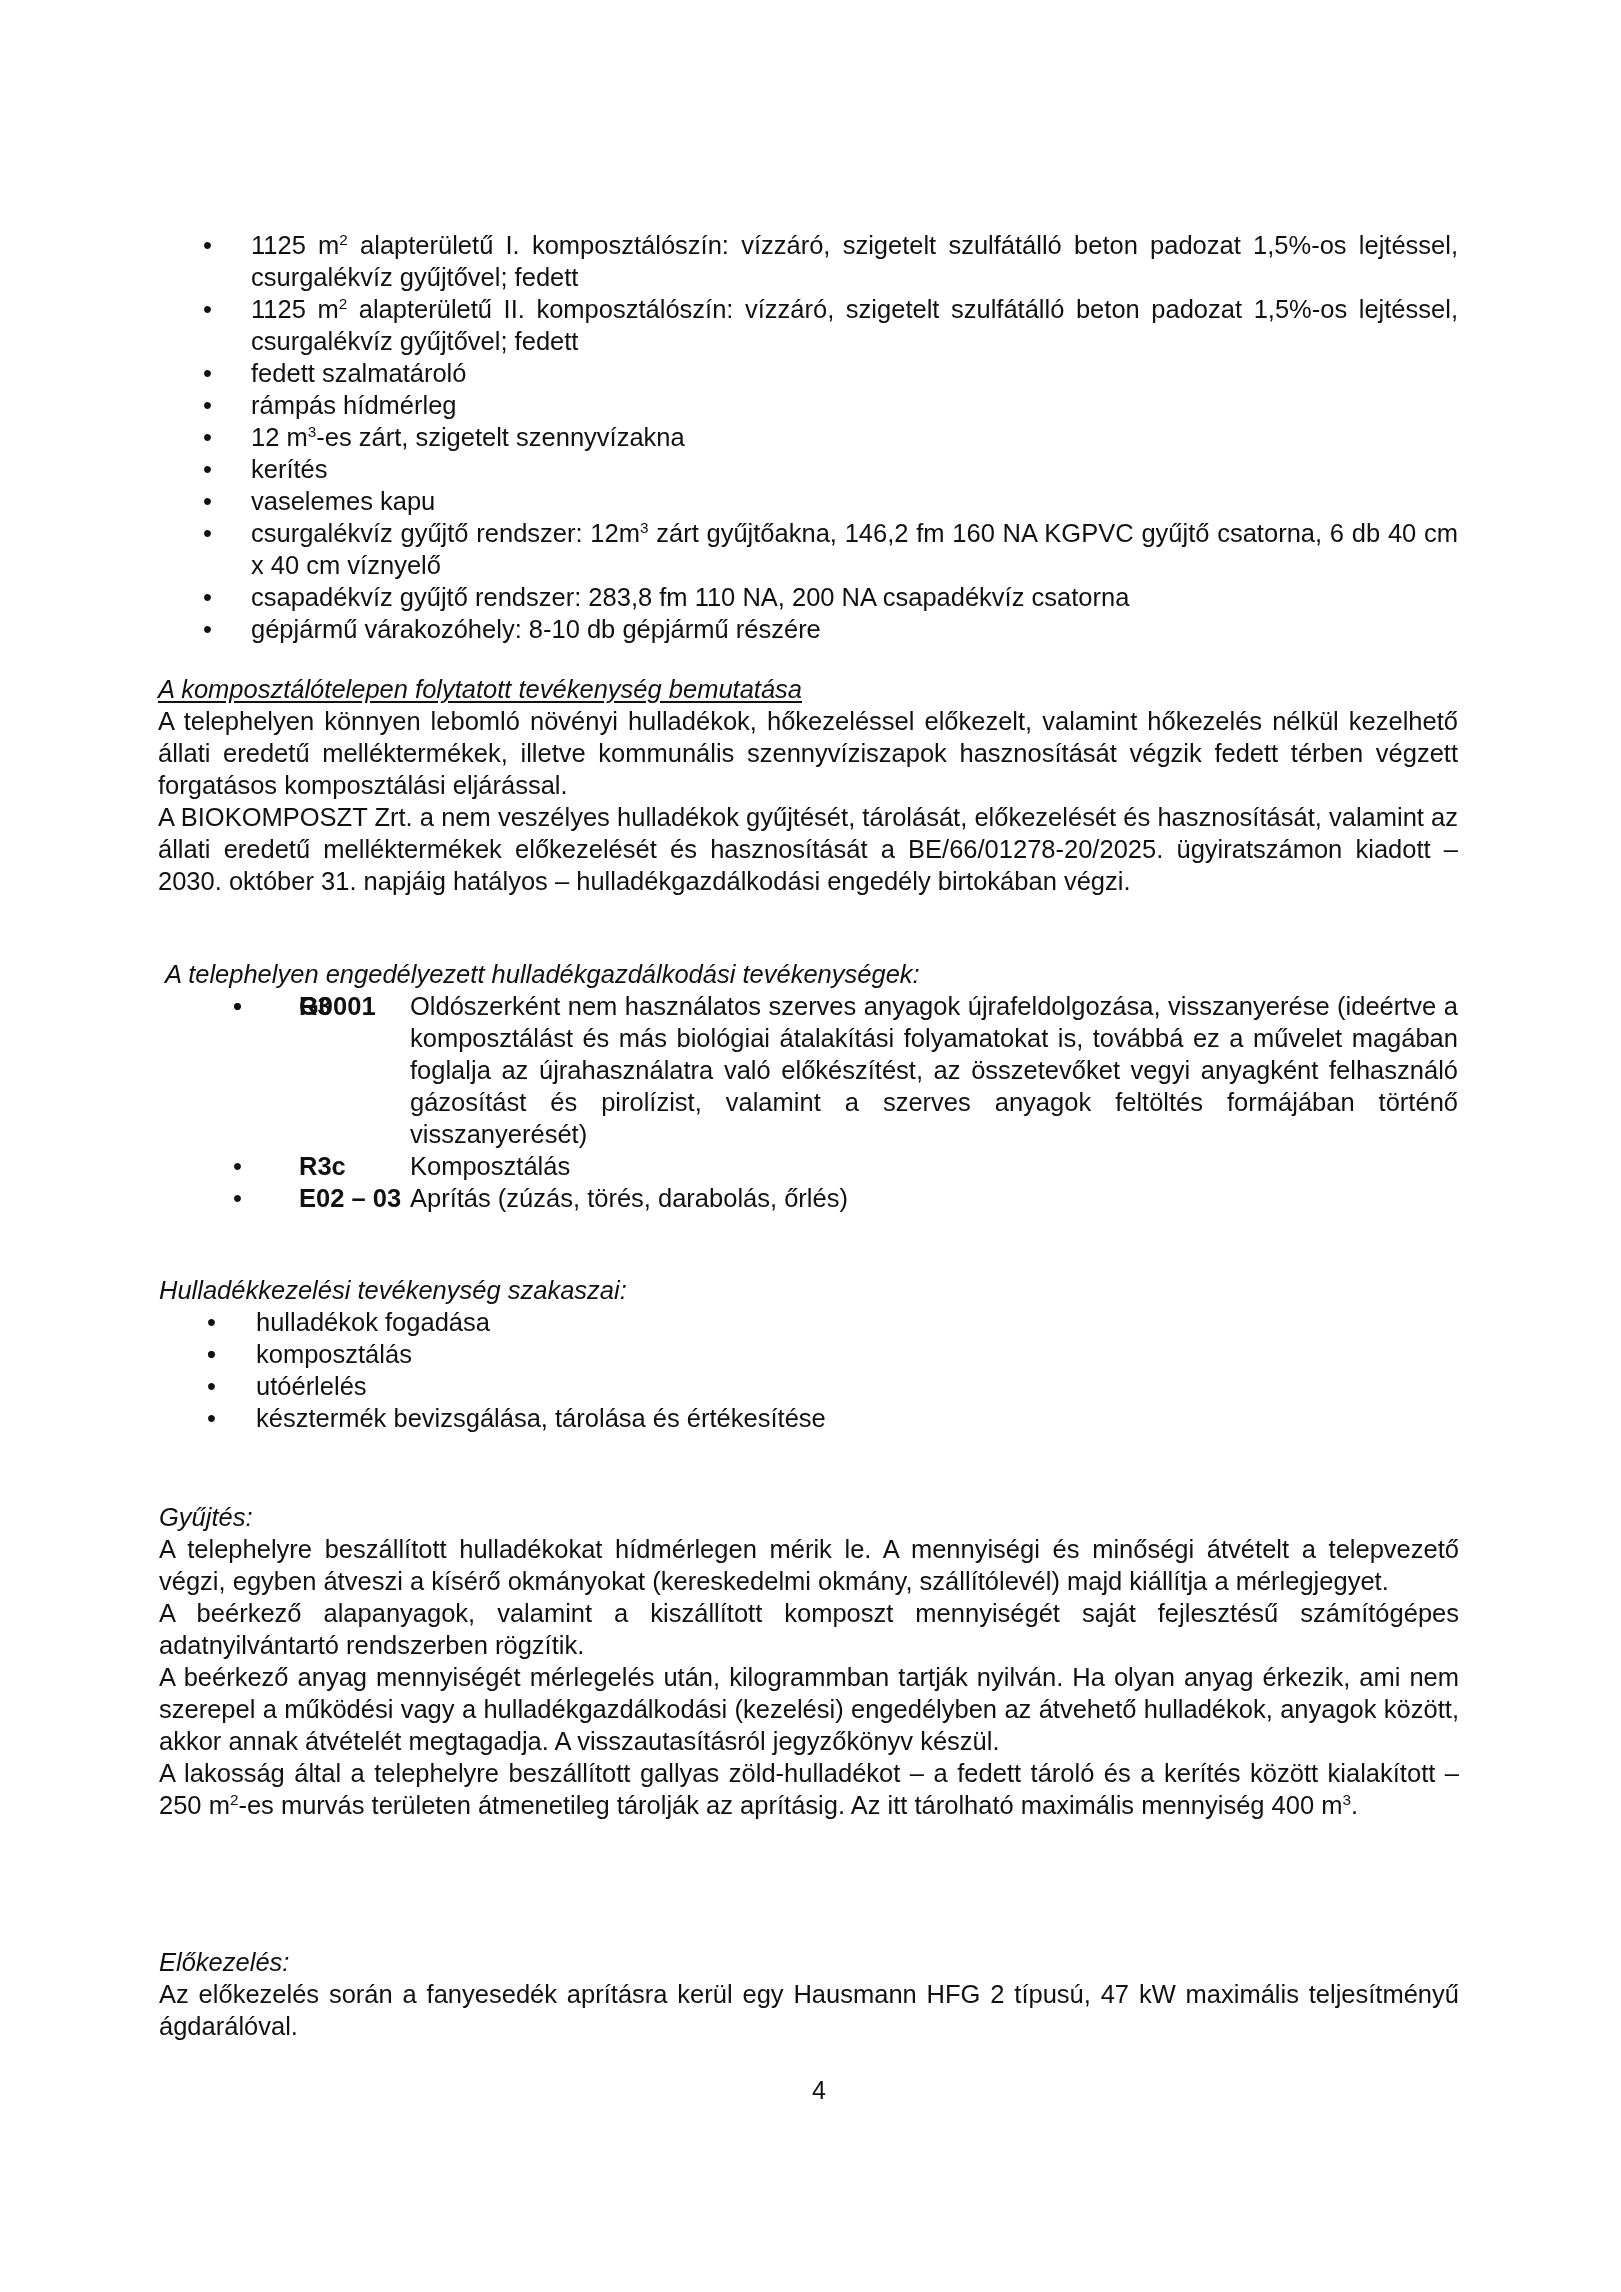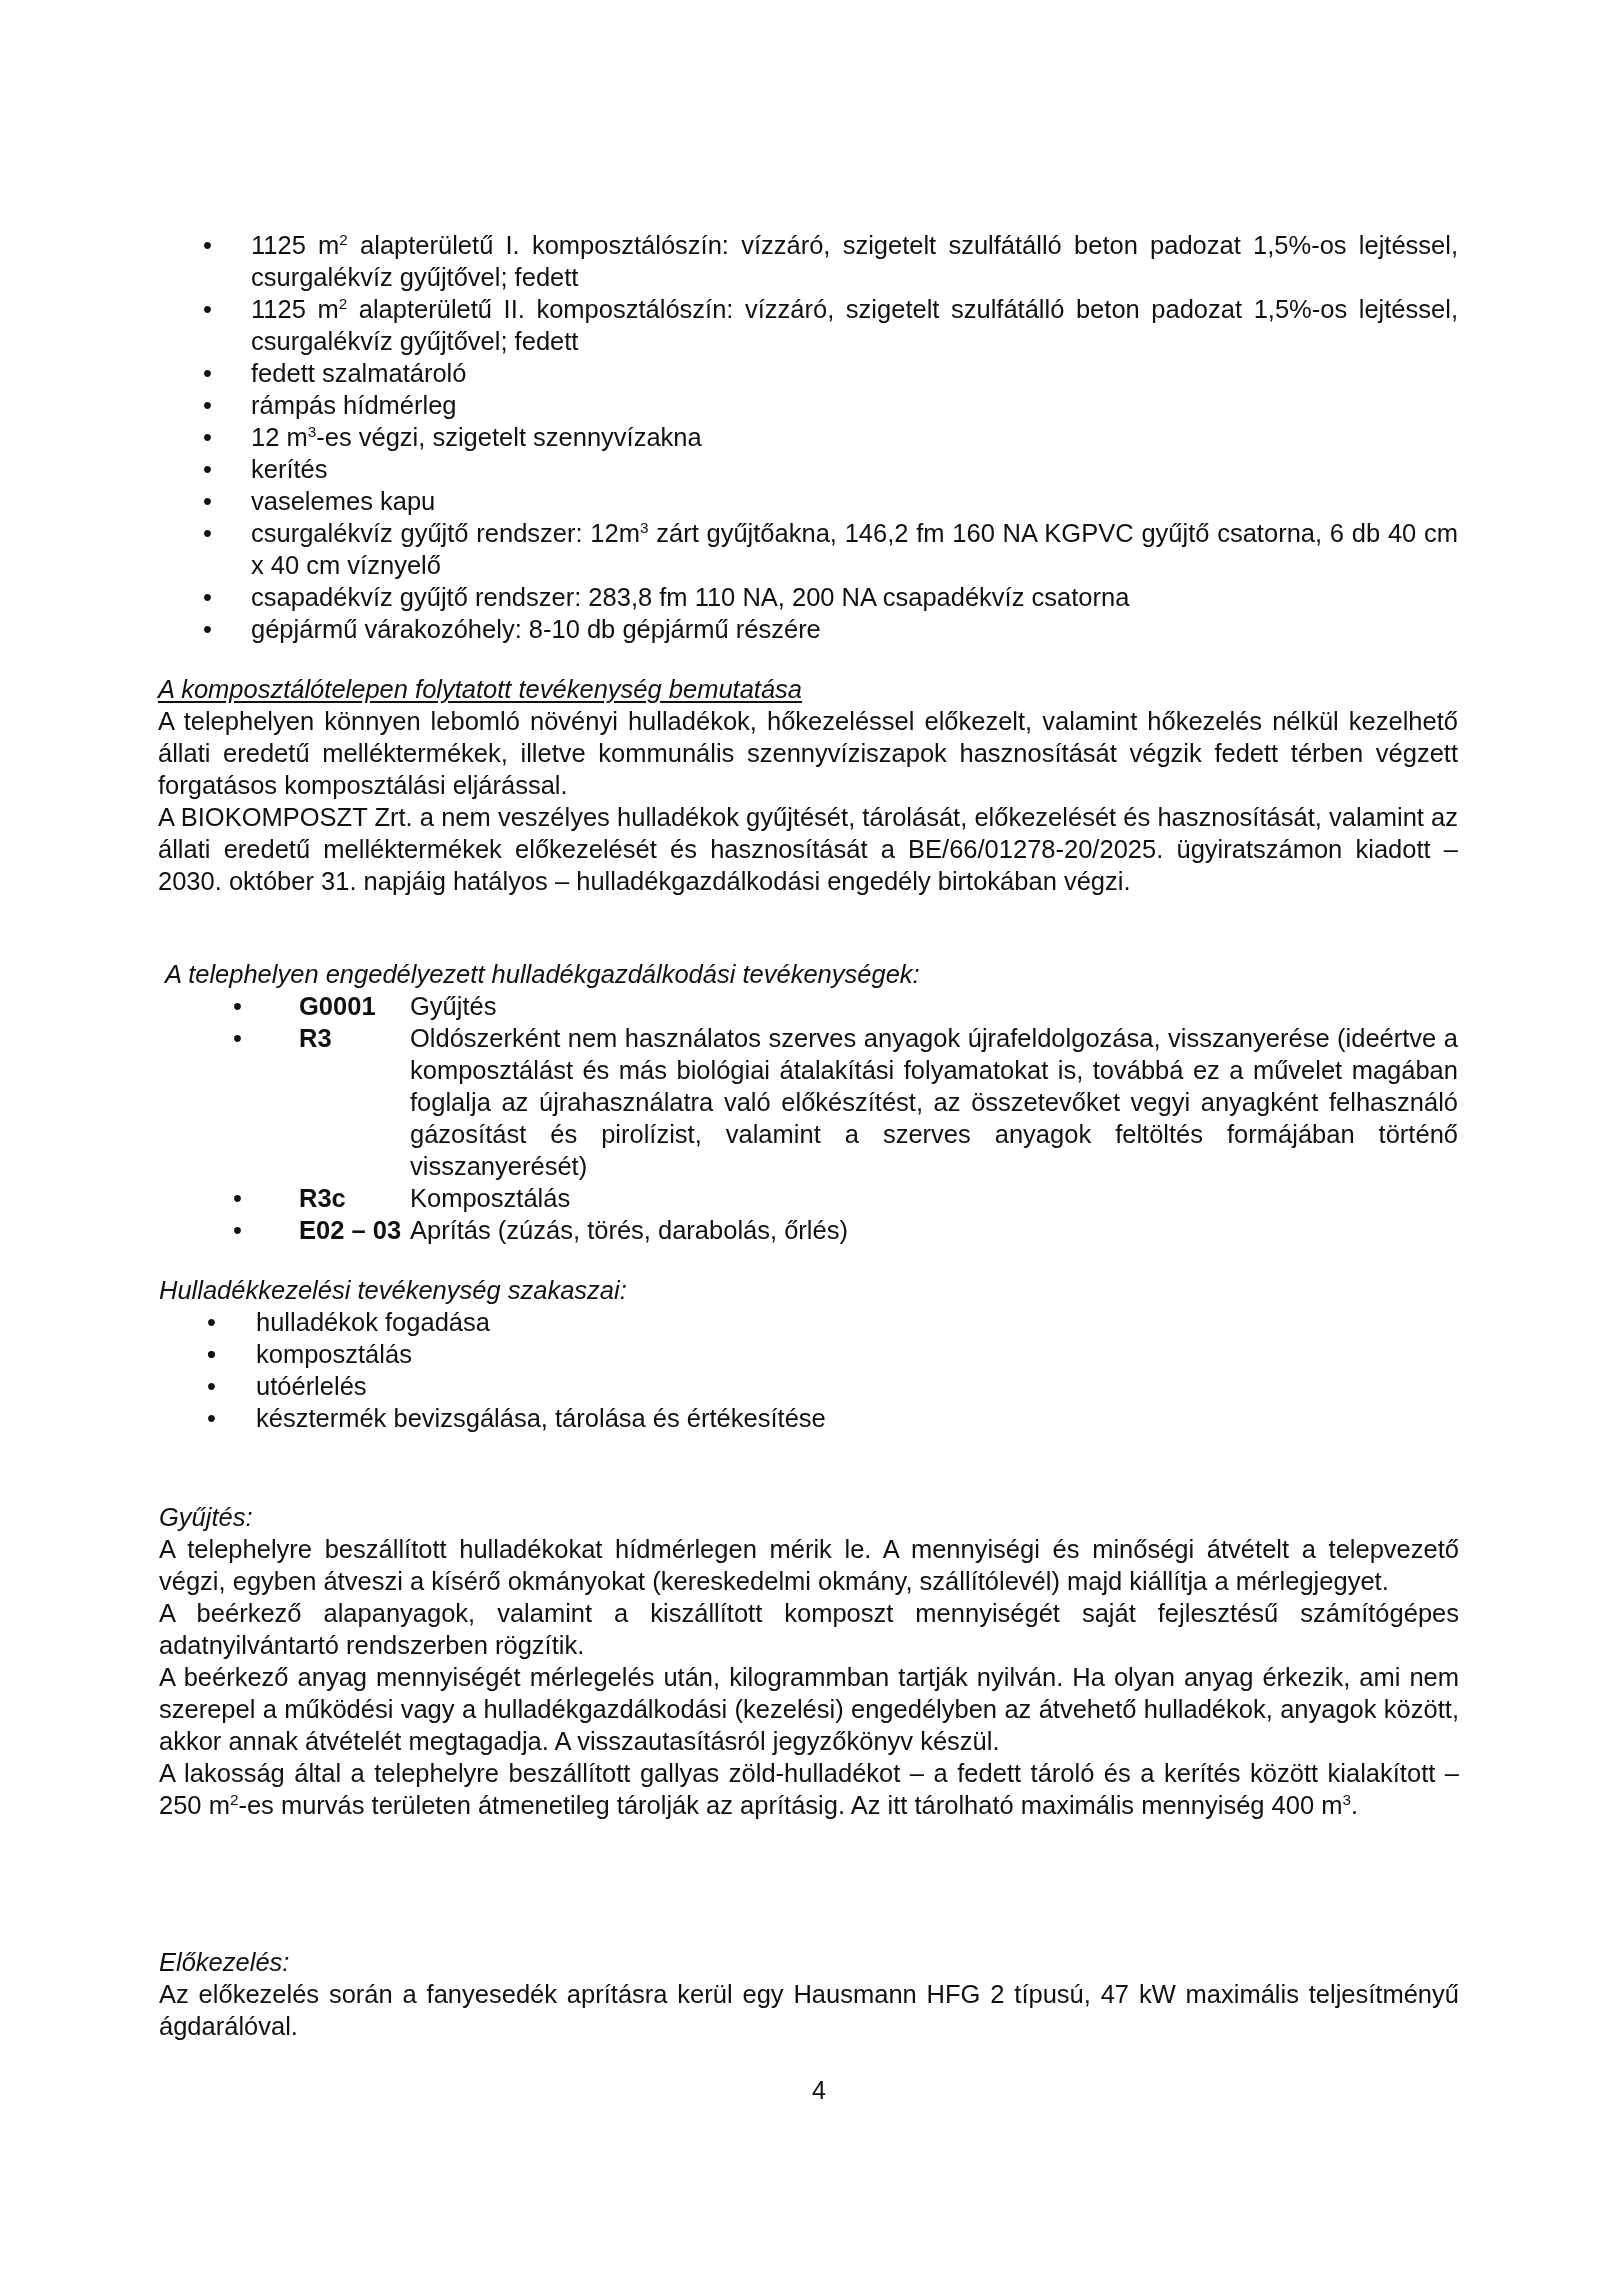--- a/index.html
+++ b/index.html
@@ -24,40 +24,39 @@
 </head>
 <body>
 
 <div class="page">
 
   <div class="block just" style="top:229px;">
     <div class="bl"><span class="dot">•</span><span>1125 m</span><sup>2</sup><span> alapterületű I. komposztálószín: vízzáró, szigetelt szulfátálló beton padozat 1,5%-os lejtéssel, csurgalékvíz gyűjtővel; fedett</span></div>
     <div class="bl"><span class="dot">•</span><span>1125 m</span><sup>2</sup><span> alapterületű II. komposztálószín: vízzáró, szigetelt szulfátálló beton padozat 1,5%-os lejtéssel, csurgalékvíz gyűjtővel; fedett</span></div>
     <div class="bl"><span class="dot">•</span><span>fedett szalmatároló</span></div>
     <div class="bl"><span class="dot">•</span><span>rámpás hídmérleg</span></div>
-    <div class="bl"><span class="dot">•</span><span>12 m</span><sup>3</sup><span>-es végzi, szigetelt szennyvízakna</span></div>
+    <div class="bl"><span class="dot">•</span><span>12 m</span><sup>3</sup><span>-es zárt, szigetelt szennyvízakna</span></div>
     <div class="bl"><span class="dot">•</span><span>kerítés</span></div>
     <div class="bl"><span class="dot">•</span><span>vaselemes kapu</span></div>
     <div class="bl"><span class="dot">•</span><span>csurgalékvíz gyűjtő rendszer: 12m</span><sup>3</sup><span> zárt gyűjtőakna, 146,2 fm 160 NA KGPVC gyűjtő csatorna, 6 db 40 cm x 40 cm víznyelő</span></div>
     <div class="bl"><span class="dot">•</span><span>csapadékvíz gyűjtő rendszer: 283,8 fm 110 NA, 200 NA csapadékvíz csatorna</span></div>
     <div class="bl"><span class="dot">•</span><span>gépjármű várakozóhely: 8-10 db gépjármű részére</span></div>
   </div>
 
   <div class="block just" style="top:673px;">
     <div class="heading-u">A komposztálótelepen folytatott tevékenység bemutatása</div>
     <div>A telephelyen könnyen lebomló növényi hulladékok, hőkezeléssel előkezelt, valamint hőkezelés nélkül kezelhető állati eredetű melléktermékek, illetve kommunális szennyvíziszapok hasznosítását végzik fedett térben végzett forgatásos komposztálási eljárással.</div>
     <div>A BIOKOMPOSZT Zrt. a nem veszélyes hulladékok gyűjtését, tárolását, előkezelését és hasznosítását, valamint az állati eredetű melléktermékek előkezelését és hasznosítását a BE/66/01278-20/2025. ügyiratszámon kiadott – 2030. október 31. napjáig hatályos – hulladékgazdálkodási engedély birtokában végzi.</div>
   </div>
 
   <div class="block" style="top:958px; left:165px; width:1293px;">
     <div class="heading-i">A telephelyen engedélyezett hulladékgazdálkodási tevékenységek:</div>
     <div class="act">
       <span class="dot">•</span>
       <span class="code">G0001</span>
-      <span class="desc just">Gyűjtés</span>
     </div>
     <div class="act">
       <span class="dot">•</span>
       <span class="code">R3</span>
       <span class="desc just">Oldószerként nem használatos szerves anyagok újrafeldolgozása, visszanyerése (ideértve a komposztálást és más biológiai átalakítási folyamatokat is, továbbá ez a művelet magában foglalja az újrahasználatra való előkészítést, az összetevőket vegyi anyagként felhasználó gázosítást és pirolízist, valamint a szerves anyagok feltöltés formájában történő visszanyerését)</span>
     </div>
     <div class="act">
       <span class="dot">•</span>
       <span class="code">R3c</span>
       <span class="desc just">Komposztálás</span>

